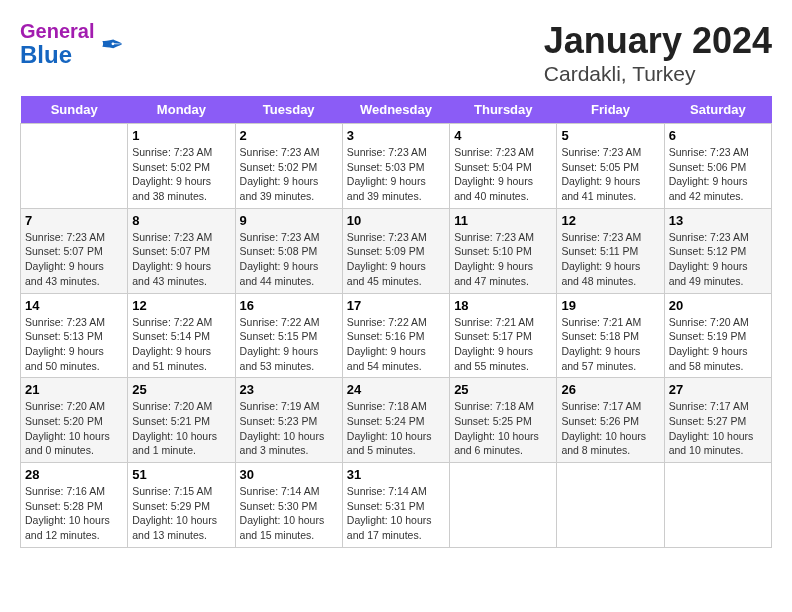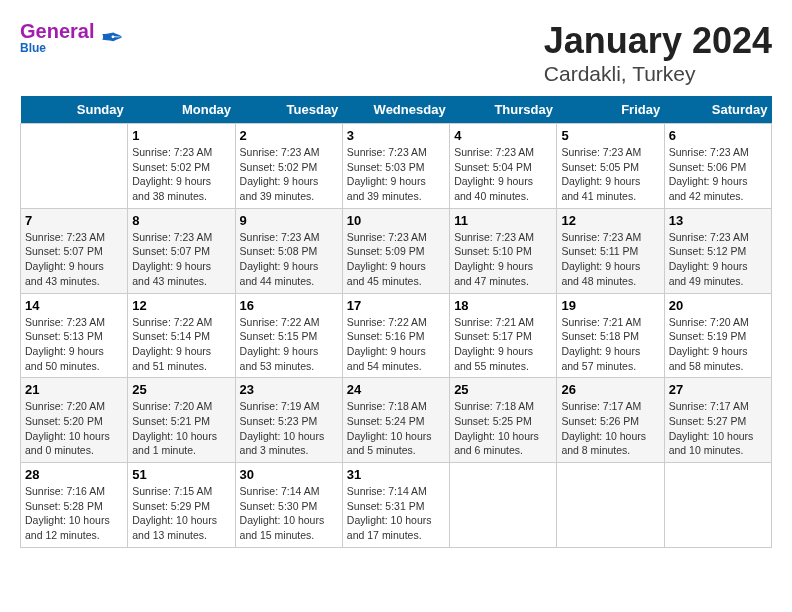--- a/index.html
+++ b/index.html
@@ -30,24 +30,24 @@
     .location {
       font-size: 21px;
       color: #444;
     }
     table {
       width: 100%;
       border-collapse: collapse;
       font-size: 11px;
     }
     th {
-      background-color: #0369a1;
+      background-color: #8b5cf6;
       color: #fff;
       padding: 6px 4px;
-      text-align: right;
+      text-align: center;
       font-size: 13px;
     }
     td {
       border: 1px solid #ccc;
       vertical-align: top;
       padding: 4px;
       height: 80px;
       width: 14.28%;
     }
     .day-num {
@@ -68,21 +68,21 @@
 </head>
 <body>
 
 <div class="header">
   <div class="logo">
     <div style="display:flex;align-items:center;gap:4px;">
       <div>
         <div style="font-size:20px;font-weight:bold;color:#1a1a2e;line-height:1.1;">
           <span style="color:#a21caf;">General</span>
         </div>
-        <div style="font-size:12px;font-weight:bold;color:#1565c0;line-height:1.1;">Blue</div>
+        <div style="font-size:24px;font-weight:bold;color:#1565c0;line-height:1.1;">Blue</div>
       </div>
       <div style="color:#1565c0;font-size:28px;margin-left:2px;">✒</div>
     </div>
   </div>
   <div class="title-block">
     <div class="month-title">January 2024</div>
     <div class="location">Cardakli, Turkey</div>
   </div>
 </div>
 

